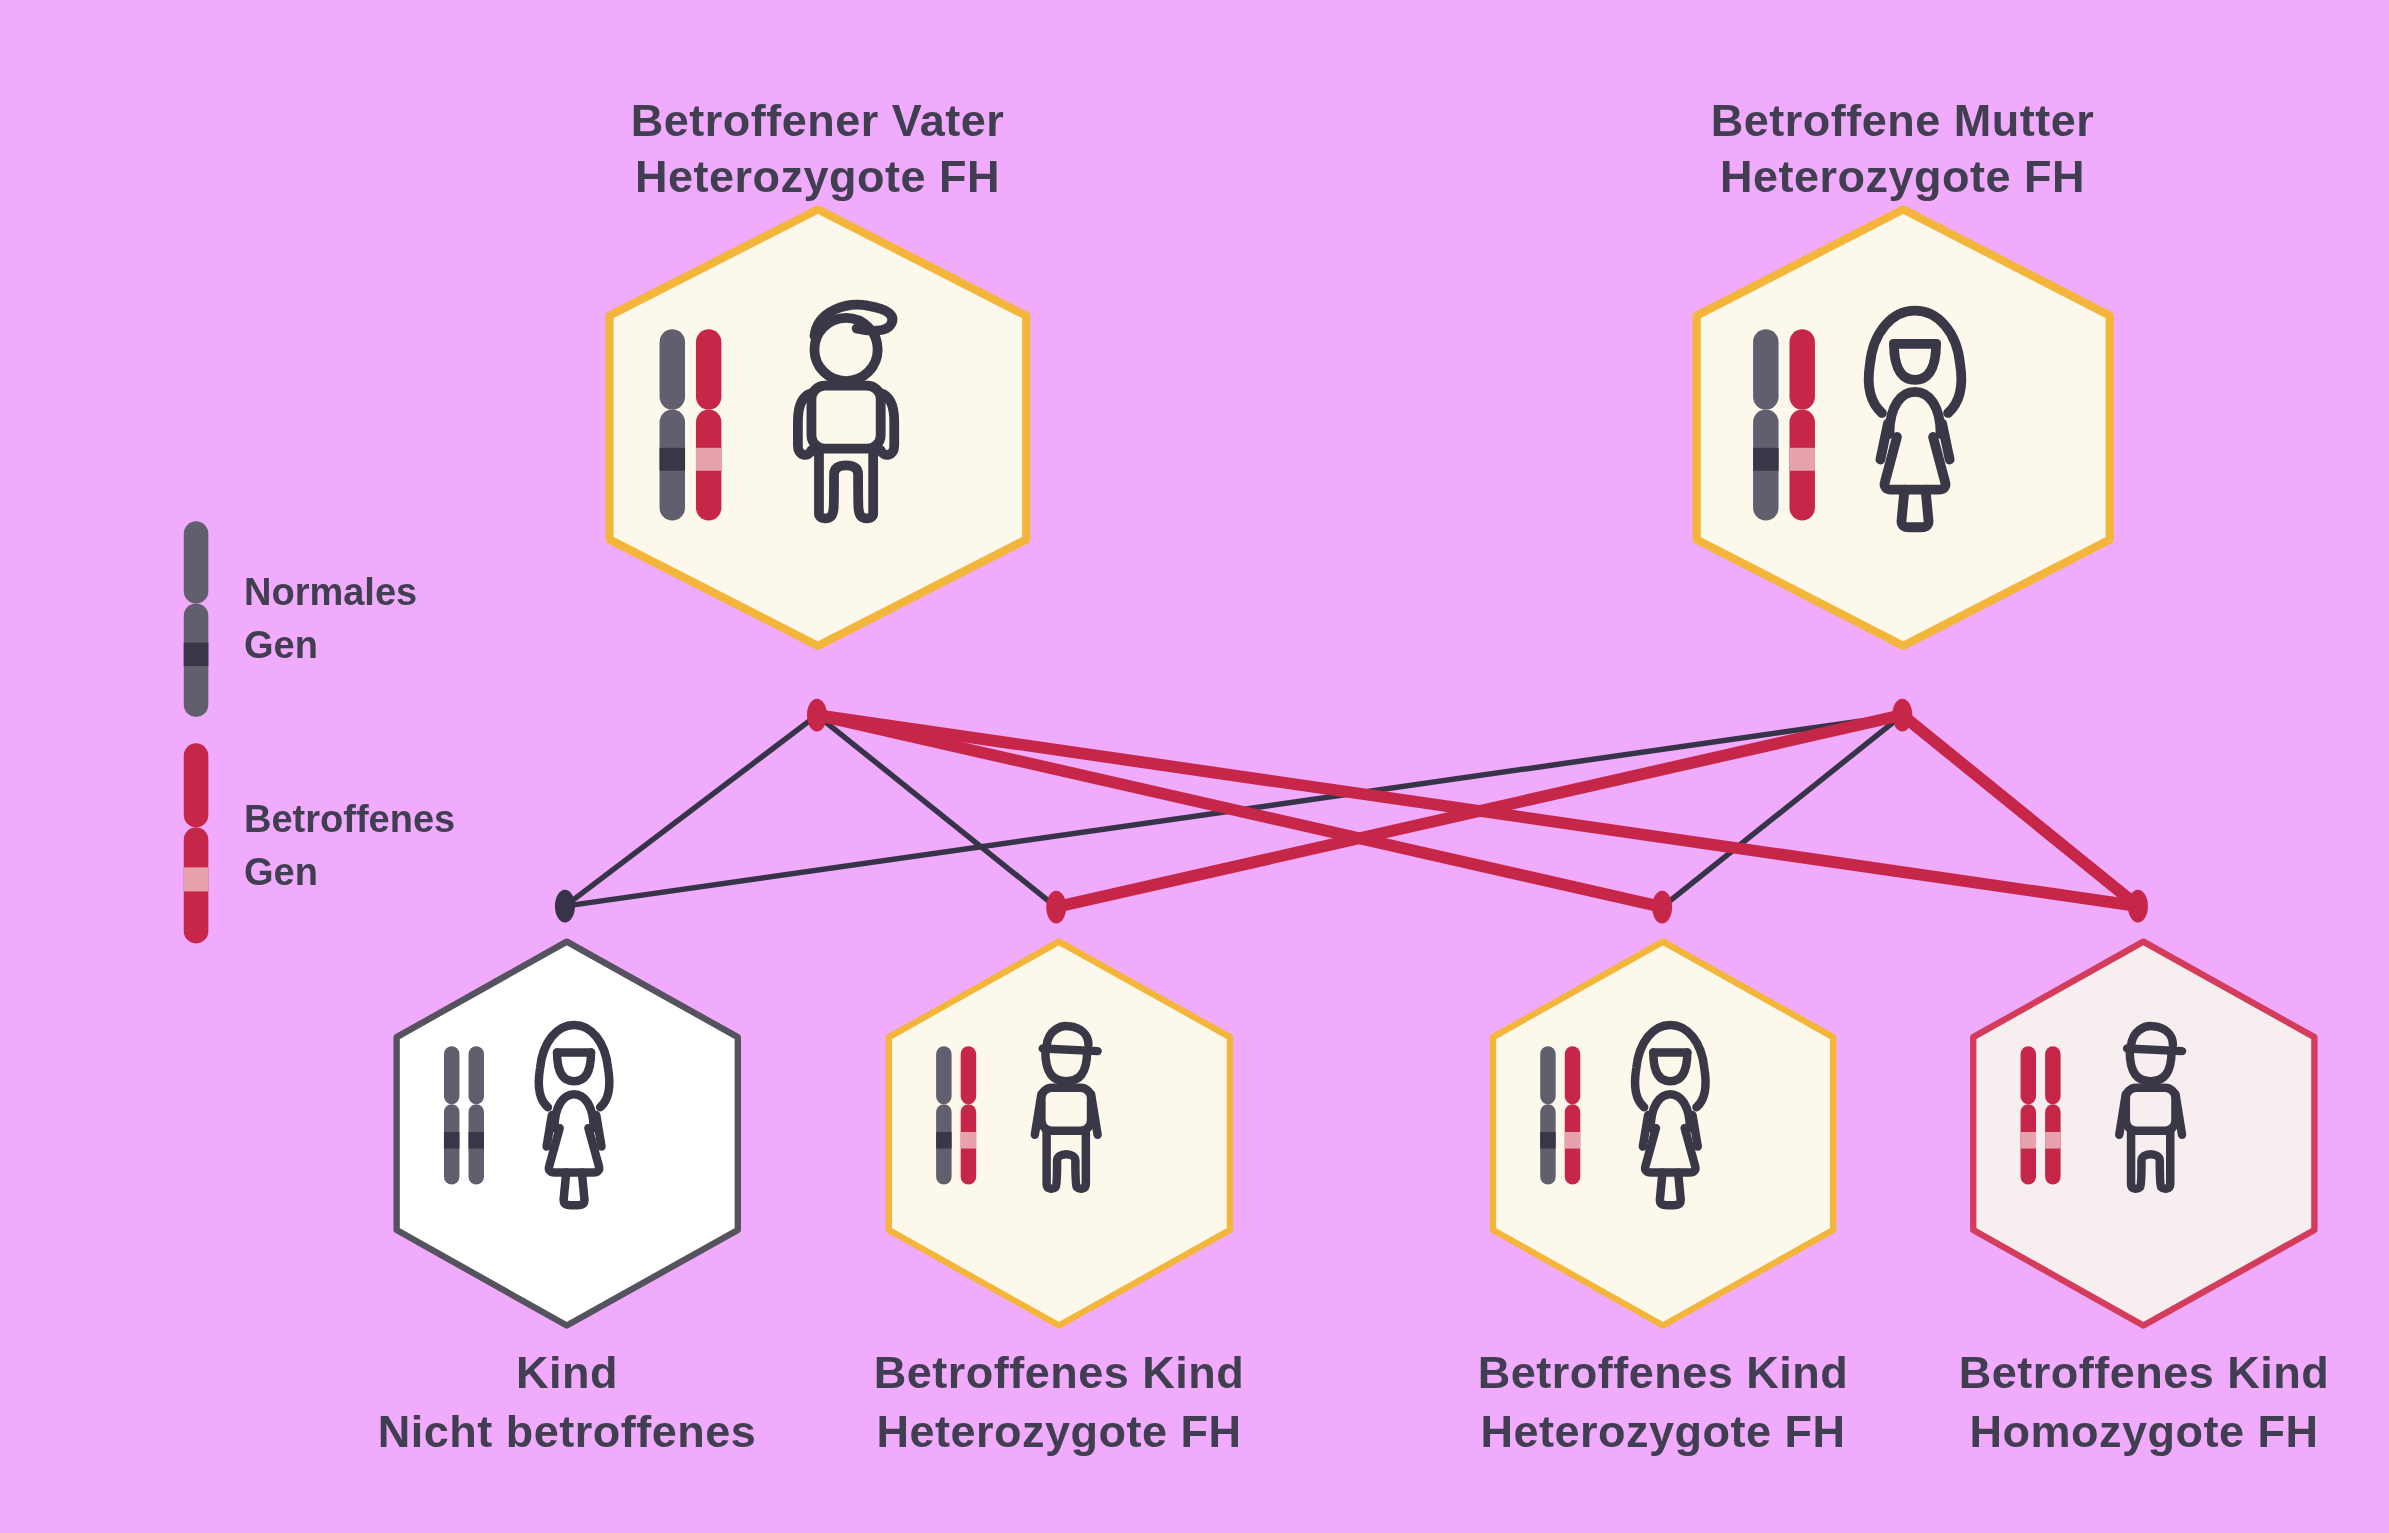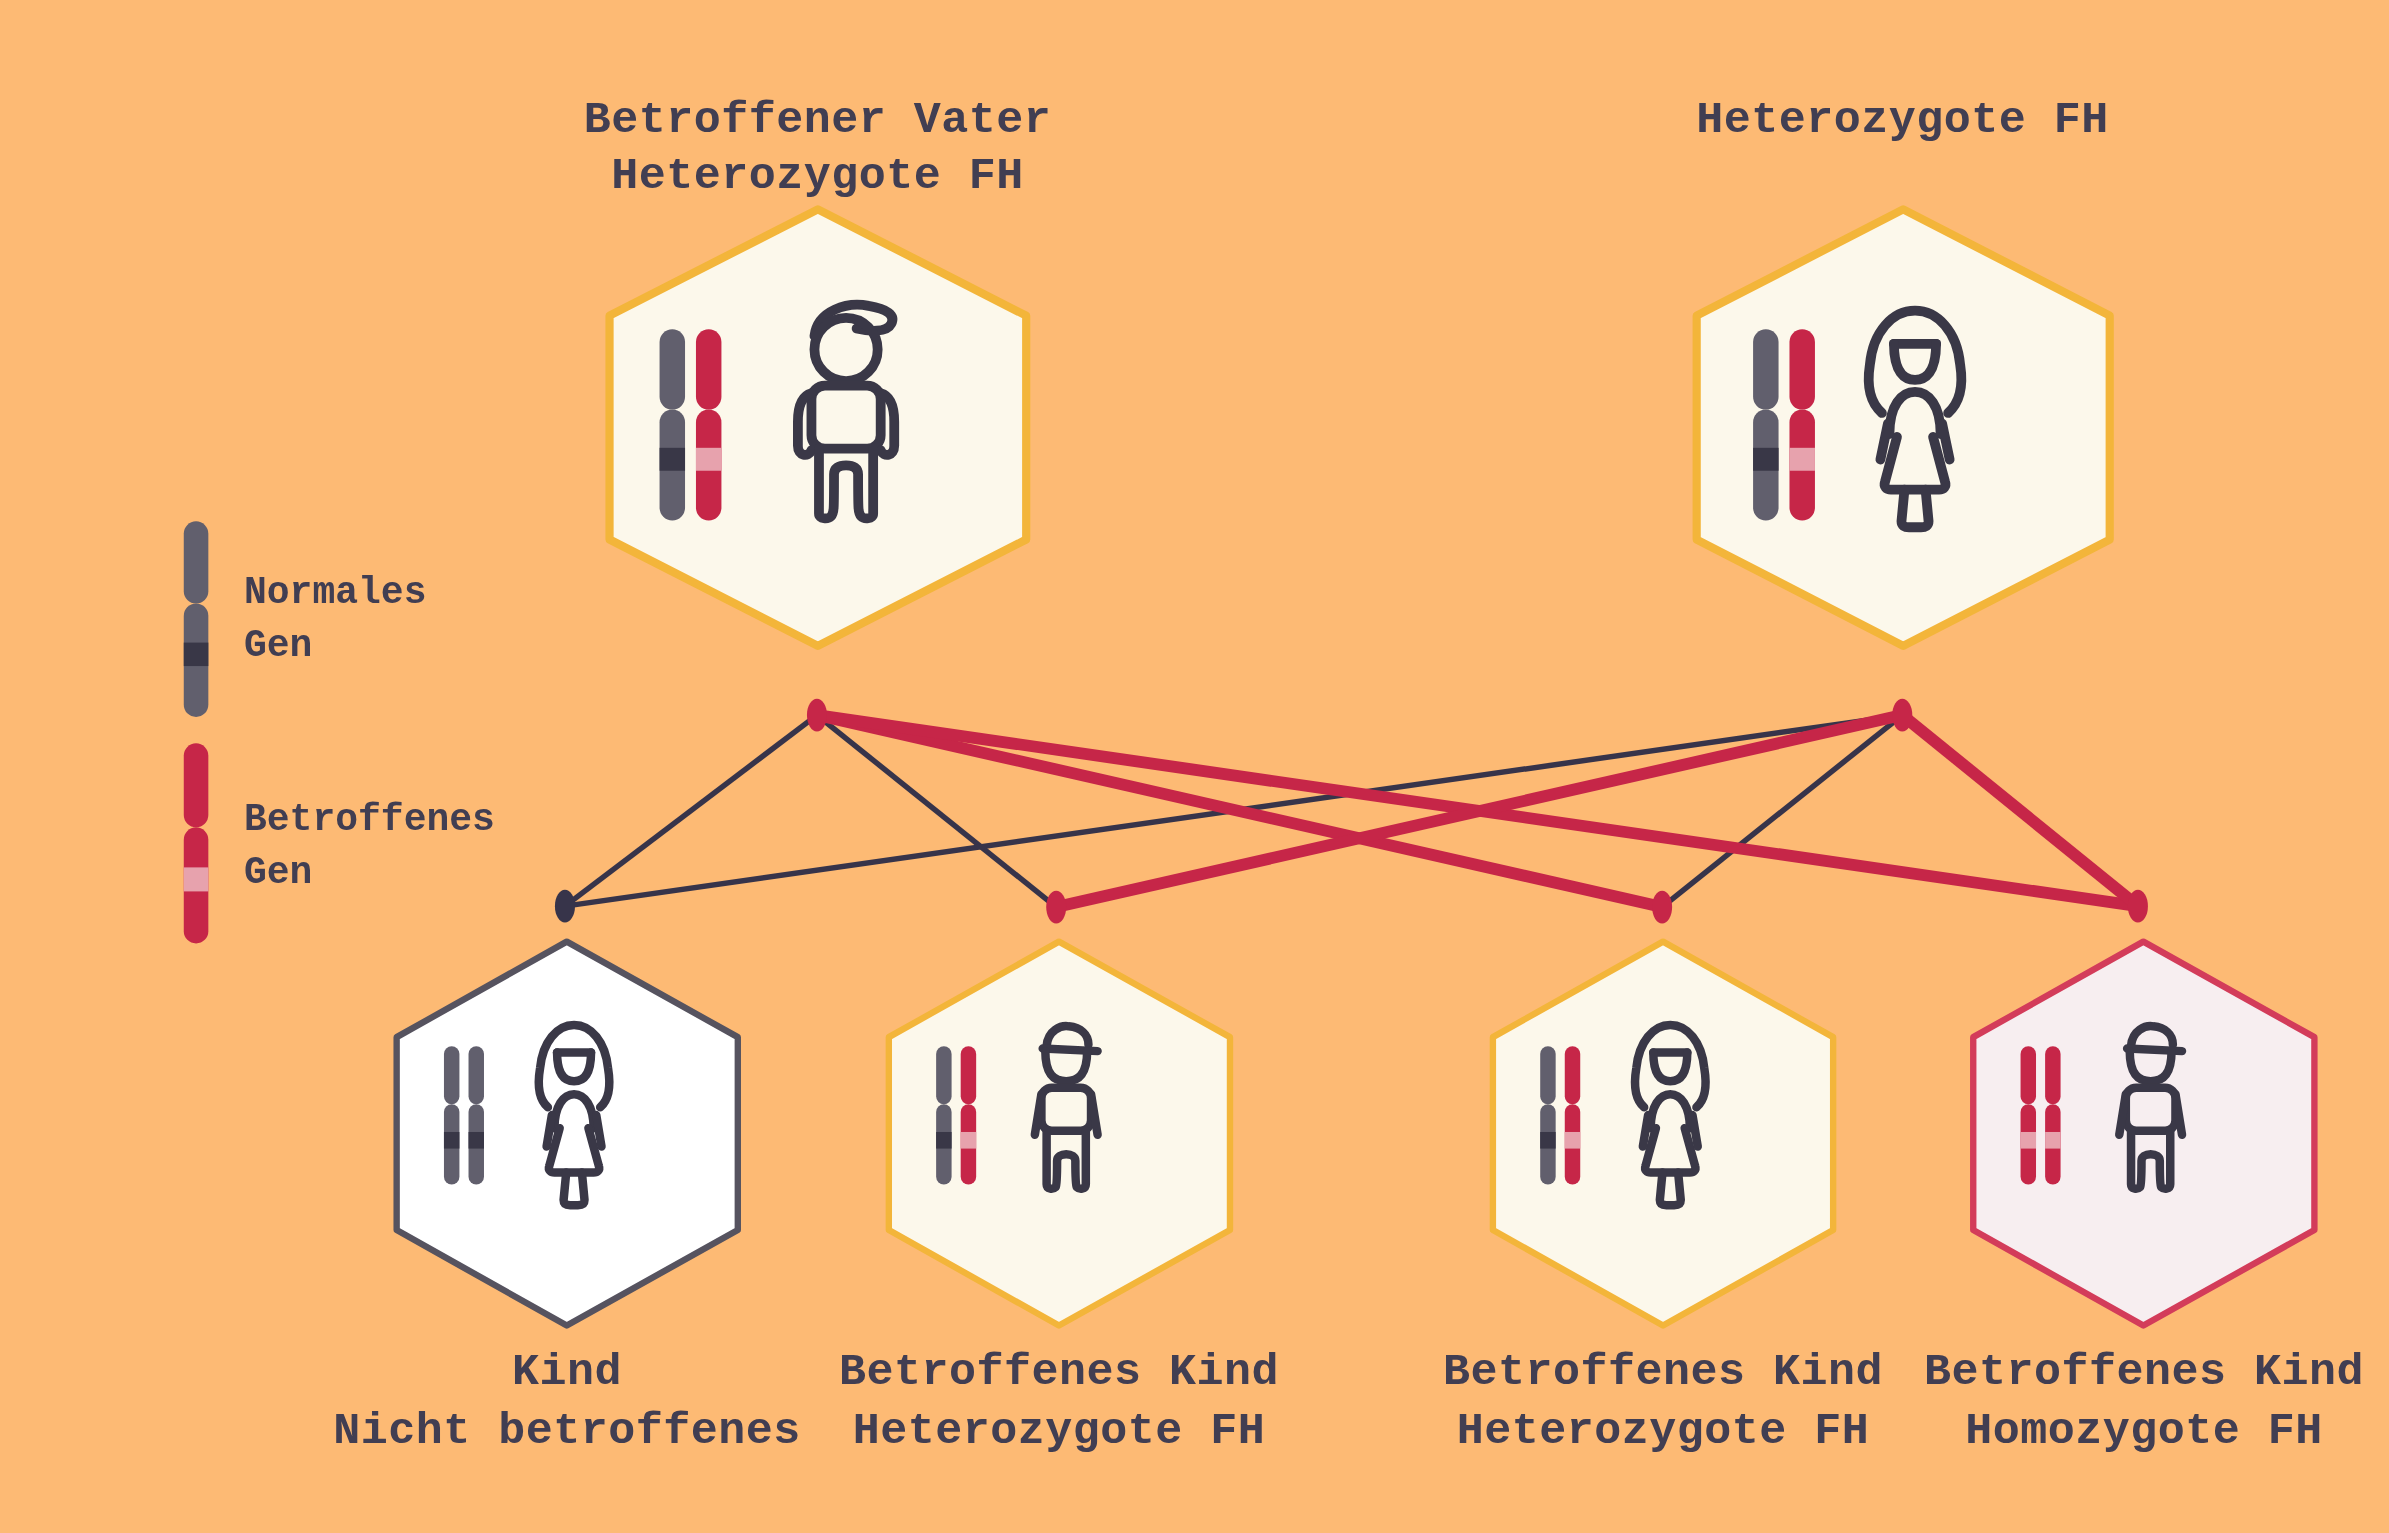--- a/index.html
+++ b/index.html
@@ -8,21 +8,21 @@
   .scene{position:absolute;left:0;top:0;width:2389px;height:1533px;display:block;}
   .label{position:absolute;color:#413E52;font-weight:bold;text-align:center;}
   .parent-title{width:601px;top:93px;font-size:45px;line-height:56px;letter-spacing:0.5px;}
   .child-label{width:546px;top:1343px;font-size:45px;line-height:59px;letter-spacing:0.5px;}
   .legend-label{width:382px;text-align:left;font-size:38px;line-height:53px;}
   .line{display:block;}
 </style>
 </head>
 <body>
 
-<div class="stage" style="background: #fdba74; font-family: Liberation Mono, monospace;">
+<div class="stage" style="background: #f0abfc;">
 
   <svg class="scene" viewBox="0 0 2626 1685">
     <defs>
       <g id="icon-man" fill="none" stroke-width="6.5" stroke-linecap="round" stroke-linejoin="round">
         <path d="M34,31 C36,14 56,8 70,11 C82,13 88,17 85,23 C82,29 70,28 62,26"></path>
         <circle cx="55" cy="40" r="21"></circle>
         <rect x="32" y="64" width="46" height="42" rx="9"></rect>
         <path d="M32,69 C25,71 23,79 23,88 L23,104 C23,111 30,112 32,107"></path>
         <path d="M78,69 C85,71 87,79 87,88 L87,104 C87,111 80,112 78,107"></path>
         <path d="M37,106 L37,149 C37,153 43,153 45,151 C47,149 47,147 47,123 C47,119 50,117 55,117 C60,117 63,119 63,123 C63,147 63,149 65,151 C67,153 73,153 73,149 L73,106"></path>
@@ -176,20 +176,21 @@
           <use href="#icon-boy" x="0" y="0" transform="translate(2285,1108) scale(1.4363636363636363,1.4352941176470588)"></use>
         </g>
       </g>
   </svg>
 
   <div class="label parent-title" style="left: 517px; color: rgb(65, 62, 82);">
     <span class="line">Betroffener Vater</span>
     <span class="line">Heterozygote FH</span>
   </div>
   <div class="label parent-title" style="left: 1602px; color: rgb(65, 62, 82);">
+    <span class="line">Betroffene Mutter</span>
     <span class="line">Heterozygote FH</span>
   </div>
 
   <div class="label legend-label" style="left: 244px; top: 566px; color: rgb(65, 62, 82);">
     <span class="line">Normales</span>
     <span class="line">Gen</span>
   </div>
   <div class="label legend-label" style="left: 244px; top: 793px; color: rgb(65, 62, 82);">
     <span class="line">Betroffenes</span>
     <span class="line">Gen</span>

